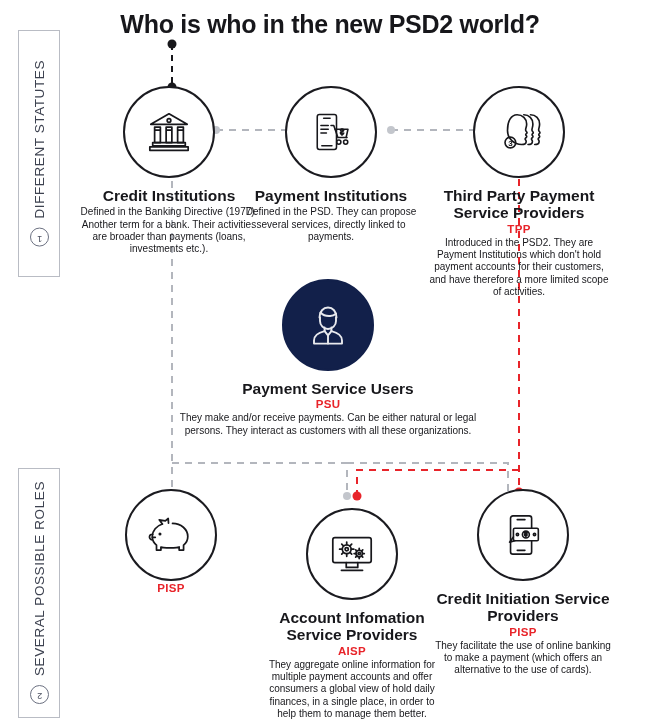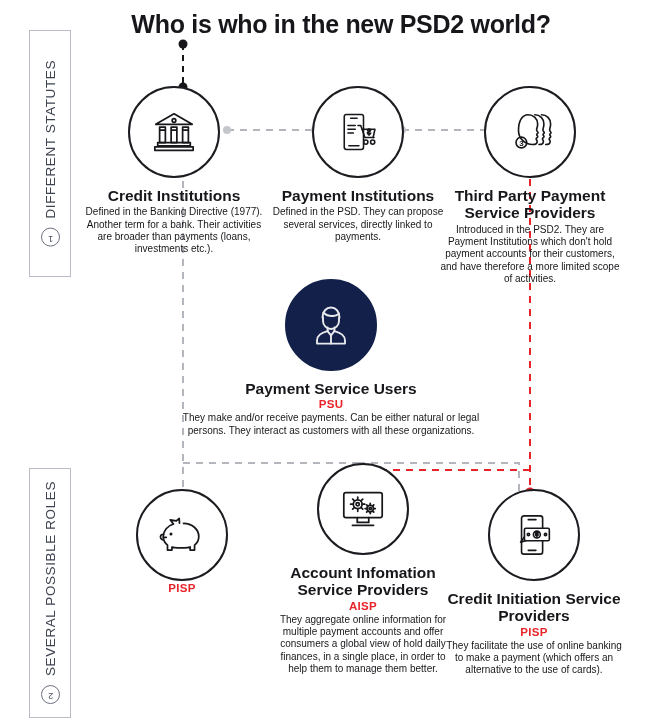--- a/index.html
+++ b/index.html
@@ -4,21 +4,21 @@
 <style>
   html,body{margin:0;padding:0;}
   body{
     width:655px;height:728px;
     background:#ffffff;
     font-family:"Liberation Sans","DejaVu Sans",sans-serif;
     color:#17171b;
     overflow:hidden;
     position:relative;
   }
-  #stage{position:relative;width:558px;height:728px;margin-left:11px;}
+  #stage{position:relative;width:558px;height:728px;}
 
   
   #wires{position:absolute;left:0;top:0;width:655px;height:728px;pointer-events:none;}
 
   
   .title{
     position:absolute;left:70px;top:10px;width:520px;
     text-align:center;
     font-size:25px;font-weight:bold;letter-spacing:-.3px;
     color:#17171b;
@@ -71,26 +71,26 @@
   .abbr{
     font-size:11.5px;font-weight:bold;color:#e8242a;
     margin-top:1px;letter-spacing:.3px;
   }
   .desc{
     font-size:10px;line-height:1.23;color:#17171b;
     margin-top:2px;padding:0 8px;
   }
 
   
-  #node-credit     {left:64px; top:86px;}
-  #node-payinst    {left:248px;top:86px;}
+  #node-credit     {left:70px; top:86px;}
+  #node-payinst    {left:232px;top:86px;}
   #node-tpp        {left:420px;top:86px;}
-  #node-psu        {left:220px;top:279px;width:200px;}
+  #node-psu        {left:228px;top:279px;width:200px;}
   #node-aspsp      {left:72px; top:489px;}
-  #node-aisp       {left:253px;top:463px;}
+  #node-aisp       {left:253px;top:508px;}
   #node-pisp       {left:424px;top:489px;}
 
   #node-psu .desc{padding:0;width:300px;margin-left:-50px;}
   #node-psu .h-title{font-size:15.5px;}
 </style>
 </head>
 <body>
 
 <div id="stage">
 
@@ -184,20 +184,21 @@
         <g fill="none" stroke="#17171b" stroke-width="1.7" stroke-linejoin="round" stroke-linecap="round">
           <path d="M38 6c5.5 0 9.5 4.2 9.5 9.6 0 3-1 4.6-1 6.2 0 1.3 1.4 1.9 1.4 3 0 .9-1.3 1-1.3 2 0 .8 1 1 1 2 0 1.1-1.6 1.3-1.6 2.4 0 1 1 1.4 1 2.6 0 2-2 3.2-4.6 3.2"></path>
           <path d="M31 6c5.5 0 9.5 4.2 9.5 9.6 0 3-1 4.6-1 6.2 0 1.3 1.4 1.9 1.4 3 0 .9-1.3 1-1.3 2 0 .8 1 1 1 2 0 1.1-1.6 1.3-1.6 2.4 0 1 1 1.4 1 2.6 0 2-2 3.2-4.6 3.2"></path>
           <path d="M24 6c5.6 0 10 4.2 10 9.6 0 3-1.1 4.6-1.1 6.2 0 1.3 1.5 1.9 1.5 3 0 .9-1.4 1-1.4 2 0 .8 1.1 1 1.1 2 0 1.1-1.7 1.3-1.7 2.4 0 1 1.1 1.4 1.1 2.6 0 2.1-2.1 3.2-4.8 3.2-7.6 0-14.7-6-14.7-14.6C14 12.2 18 6 24 6Z"></path>
           <circle cx="17" cy="35" r="5.6"></circle>
         </g>
         <text x="17" y="38.6" font-family="Liberation Sans, sans-serif" font-size="8.4" font-weight="bold" text-anchor="middle" fill="#17171b">3</text>
       </svg>
     </div>
     <div class="h-title">Third Party Payment Service Providers</div>
+    <div class="abbr">TPP</div>
     <div class="desc">Introduced in the PSD2. They are Payment Institutions which don't hold payment accounts for their customers, and have therefore a more limited scope of activities.</div>
   </div>
 
   <div class="node" id="node-psu">
     <div class="circle filled">
       <svg width="52" height="52" viewBox="0 0 52 52">
         <g fill="none" stroke="#e9eaee" stroke-width="1.9" stroke-linejoin="round" stroke-linecap="round">
           <path d="M17.5 18.5c0-6 3.8-10 8.5-10s8.5 4 8.5 10"></path>
           <path d="M18.5 13.5c2.5 2.6 6 3.8 9.6 3.5 2.4-.2 4.4-1.1 5.8-2.3"></path>
           <path d="M18 18.5v3.4c0 4.5 3.6 8.1 8 8.1s8-3.6 8-8.1v-3.4"></path>

